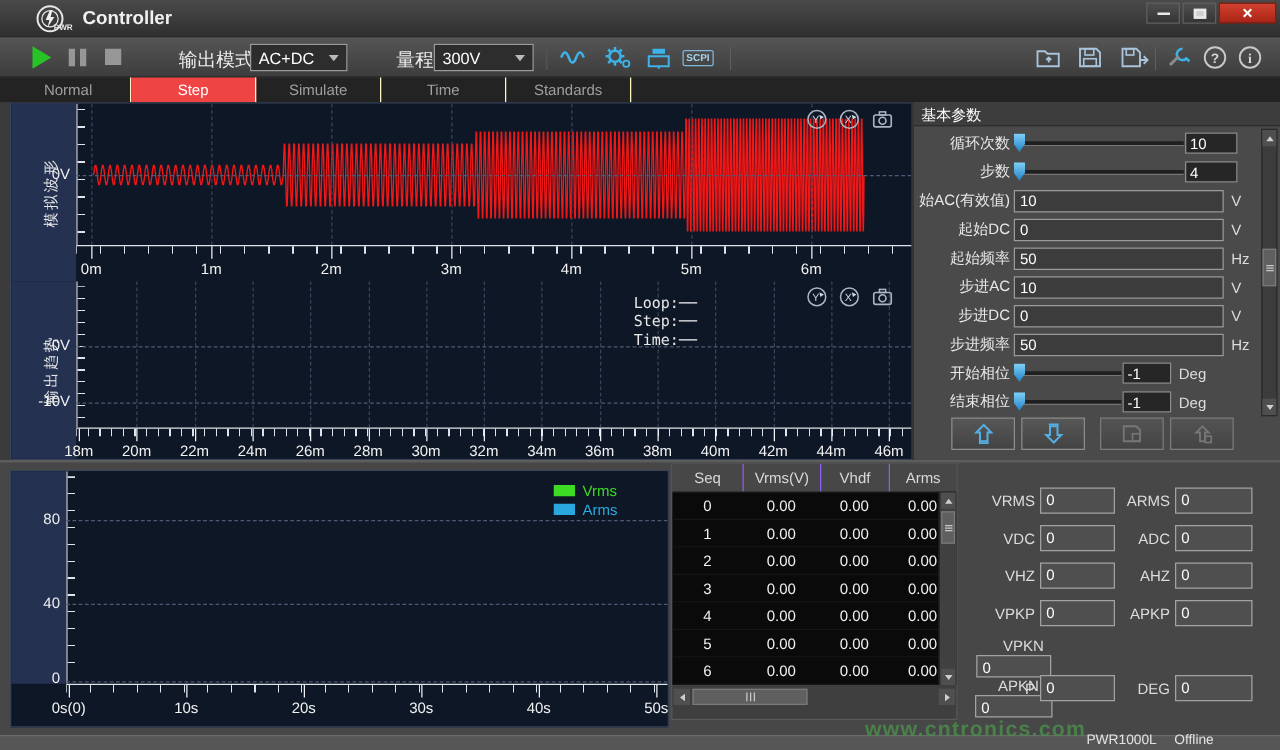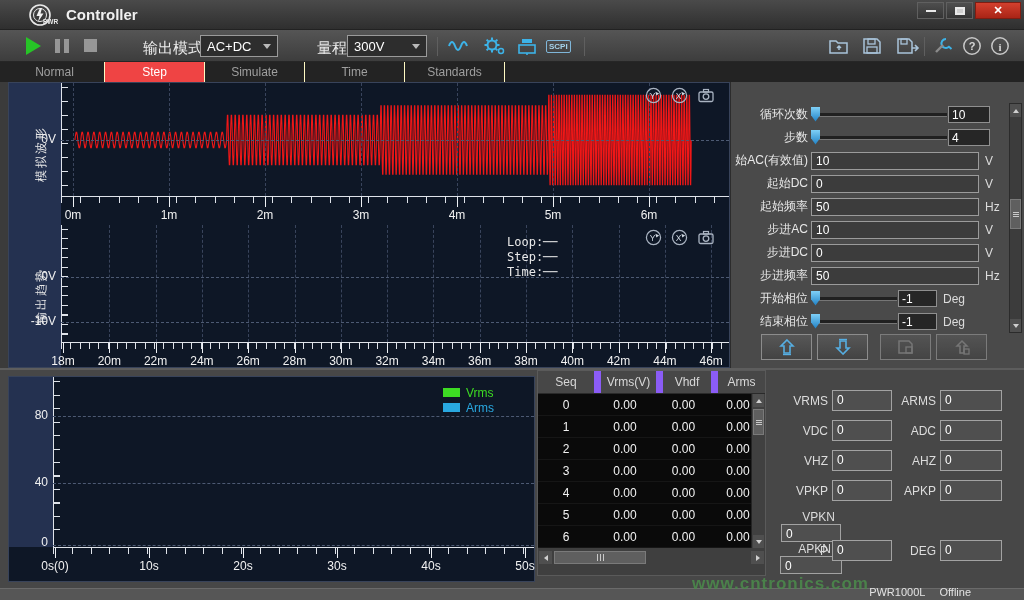--- a/index.html
+++ b/index.html
@@ -86,21 +86,21 @@
   .bottom { position:absolute; left:0; top:368px; width:1024px; height:220px; background:#474747; border-top:2px solid #5d5d5d; }
   .chart-meas { position:absolute; left:8px; top:6px; width:527px; height:206px; background:#0e1726; border:1px solid #38435a; }
   .legend { position:absolute; top:8px; right:40px; z-index:5; }
   .legend-row { display:flex; align-items:center; height:15px; }
   .legend-sw { width:17px; height:9px; margin-right:6px; }
   .legend-label { font-size:12px; }
 
   
   .table-panel { position:absolute; left:537px; top:0; width:229px; height:206px; background:#3f3f3f; border:1px solid #5a5a5a; }
   .thead { display:flex; height:23px; background:#474747; border-bottom:1px solid #2a2a2a; }
-  .th { font-size:12px; color:#d8d8d8; display:flex; align-items:center; justify-content:center; border-left:7px solid #8b5cf6; }
+  .th { font-size:12px; color:#d8d8d8; display:flex; align-items:center; justify-content:center; border-left:1px solid #8b5cf6; }
   .th:first-child { border-left:none; }
   .trows { position:absolute; left:0; top:23px; width:227px; height:154px; background:#090909; overflow:hidden; }
   .tr { display:flex; height:22px; border-bottom:1px solid #161616; background:#0a0a0a; }
   .td { font-size:12px; color:#f2f2f2; display:flex; align-items:center; justify-content:center; }
   .table-vscroll { position:absolute; right:0; top:23px; width:14px; height:154px; background:#404040; border-left:1px solid #242424; z-index:6; }
   .table-hscroll { position:absolute; left:0; top:178px; width:227px; height:17px; background:#3f3f3f; }
   .hbtn { position:absolute; top:2px; width:13px; height:13px; background:#4f4f4f; display:flex; align-items:center; justify-content:center; }
   .hthumb { position:absolute; left:16px; top:2px; width:92px; height:13px; background:#5f5f5f; border:1px solid #7a7a7a; display:flex; align-items:center; justify-content:center; gap:2px; }
   .vgrip { width:1px; height:7px; background:#c9c9c9; }
 
@@ -393,20 +393,21 @@
           <div class="majtick" style="left: 557.6px;"></div>
           <span class="xlabel" style="left: 557.6px;">42m</span>
           <div class="majtick" style="left: 603.9px;"></div>
           <span class="xlabel" style="left: 603.9px;">44m</span>
           <div class="majtick" style="left: 650.2px;"></div>
           <span class="xlabel" style="left: 650.2px;">46m</span>
         </div>
     </div>
 
     <div class="params-panel">
+      <div class="params-header">基本参数</div>
       <div class="params-rows" id="params-rows">
           <div class="param-row">
             <span class="p-label">循环次数</span>
             <div class="p-track" style="width: 134px;">
               <div class="p-thumb"></div>
             </div>
             <div class="p-valuebox" style="width: 42px;">10</div>
           </div>
           <div class="param-row">
             <span class="p-label">步数</span>

